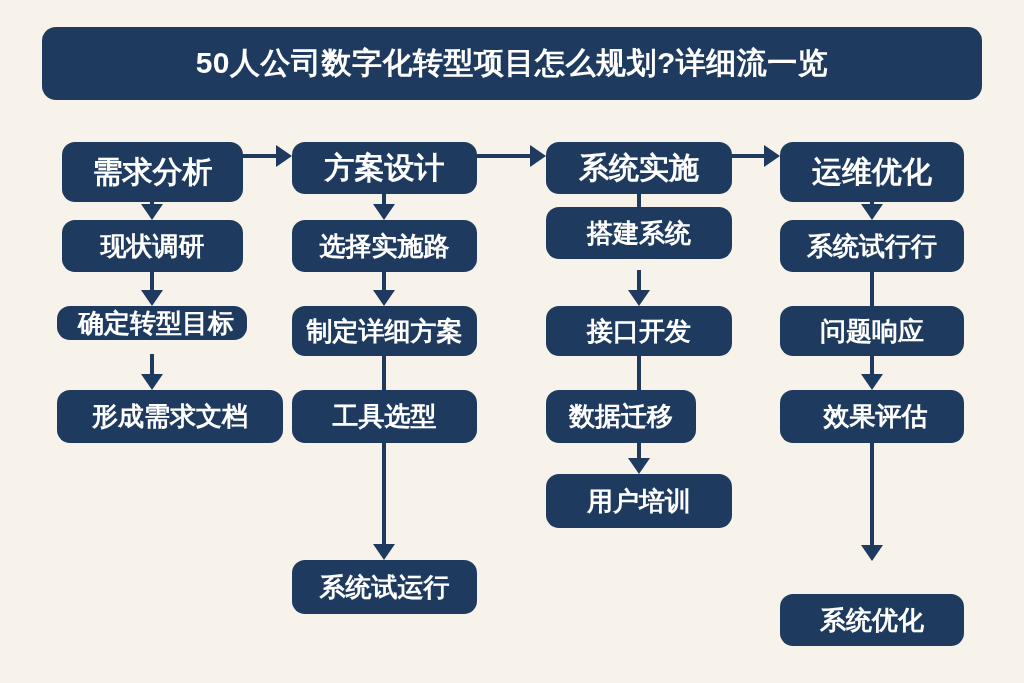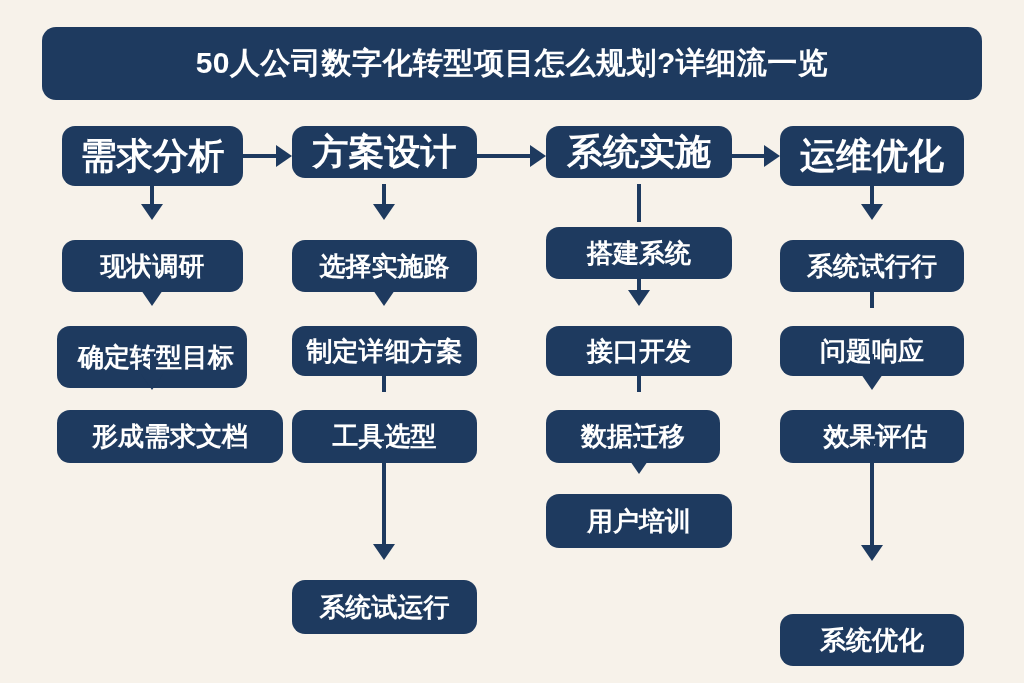--- a/index.html
+++ b/index.html
@@ -38,22 +38,22 @@
     background: #1e3a5f;
     border-radius: 13px;
     color: #ffffff;
     font-weight: 700;
     display: flex;
     align-items: center;
     justify-content: center;
     white-space: nowrap;
     box-sizing: border-box;
   }
-  .node.header { font-size: 36px; }
-  .node.step   { font-size: 26px; margin-top: 20px; }
+  .node.header { font-size: 30px; margin-top: 16px; }
+  .node.step   { font-size: 26px; }
   .vline {
     position: absolute;
     width: 4px;
     background: #1e3a5f;
   }
   .hline {
     position: absolute;
     height: 4px;
     background: #1e3a5f;
   }
@@ -76,33 +76,33 @@
 </style>
 </head>
 <body>
 
 <div class="canvas">
 
   <div class="title-banner">50人公司数字化转型项目怎么规划?详细流一览</div>
 
   <div class="node header" style="left:62px; top:126px; width:181px; height:60px;">需求分析</div>
   <div class="node step" style="left:62px; top:220px; width:181px; height:52px;">现状调研</div>
-  <div class="node step" style="left:57px; top:306px; width:190px; height:62px;padding-left:8px;">确定转型目标</div>
+  <div class="node step" style="left:57px; top:306px; width:190px; height:34px;padding-left:8px;">确定转型目标</div>
   <div class="node step" style="left:57px; top:390px; width:226px; height:53px;">形成需求文档</div>
 
   <div class="node header" style="left:292px; top:126px; width:185px; height:52px;font-family:Liberation Mono, monospace;">方案设计</div>
   <div class="node step" style="left:292px; top:220px; width:185px; height:52px;">选择实施路</div>
   <div class="node step" style="left:292px; top:306px; width:185px; height:50px;">制定详细方案</div>
   <div class="node step" style="left:292px; top:390px; width:185px; height:53px;">工具选型</div>
   <div class="node step" style="left:292px; top:560px; width:185px; height:54px;">系统试运行</div>
 
   <div class="node header" style="left:546px; top:126px; width:186px; height:52px;">系统实施</div>
   <div class="node step" style="left:546px; top:207px; width:186px; height:52px;">搭建系统</div>
   <div class="node step" style="left:546px; top:306px; width:186px; height:50px;">接口开发</div>
-  <div class="node step" style="left:546px; top:390px; width:174px; height:53px;">数据迁移</div>
+  <div class="node step" style="left:546px; top:390px; width:150px; height:53px;">数据迁移</div>
   <div class="node step" style="left:546px; top:474px; width:186px; height:54px;">用户培训</div>
 
   <div class="node header" style="left:780px; top:126px; width:184px; height:60px;">运维优化</div>
   <div class="node step" style="left:780px; top:220px; width:184px; height:52px;">系统试行行</div>
   <div class="node step" style="left:780px; top:306px; width:184px; height:50px;">问题响应</div>
   <div class="node step" style="left:780px; top:390px; width:184px; height:53px;padding-left:7px;">效果评估</div>
   <div class="node step" style="left:780px; top:594px; width:184px; height:52px;">系统优化</div>
 
   <div class="hline" style="left:242px; top:154px; width:36px;"></div>
   <div class="head-right" style="left:276px; top:145px;"></div>

